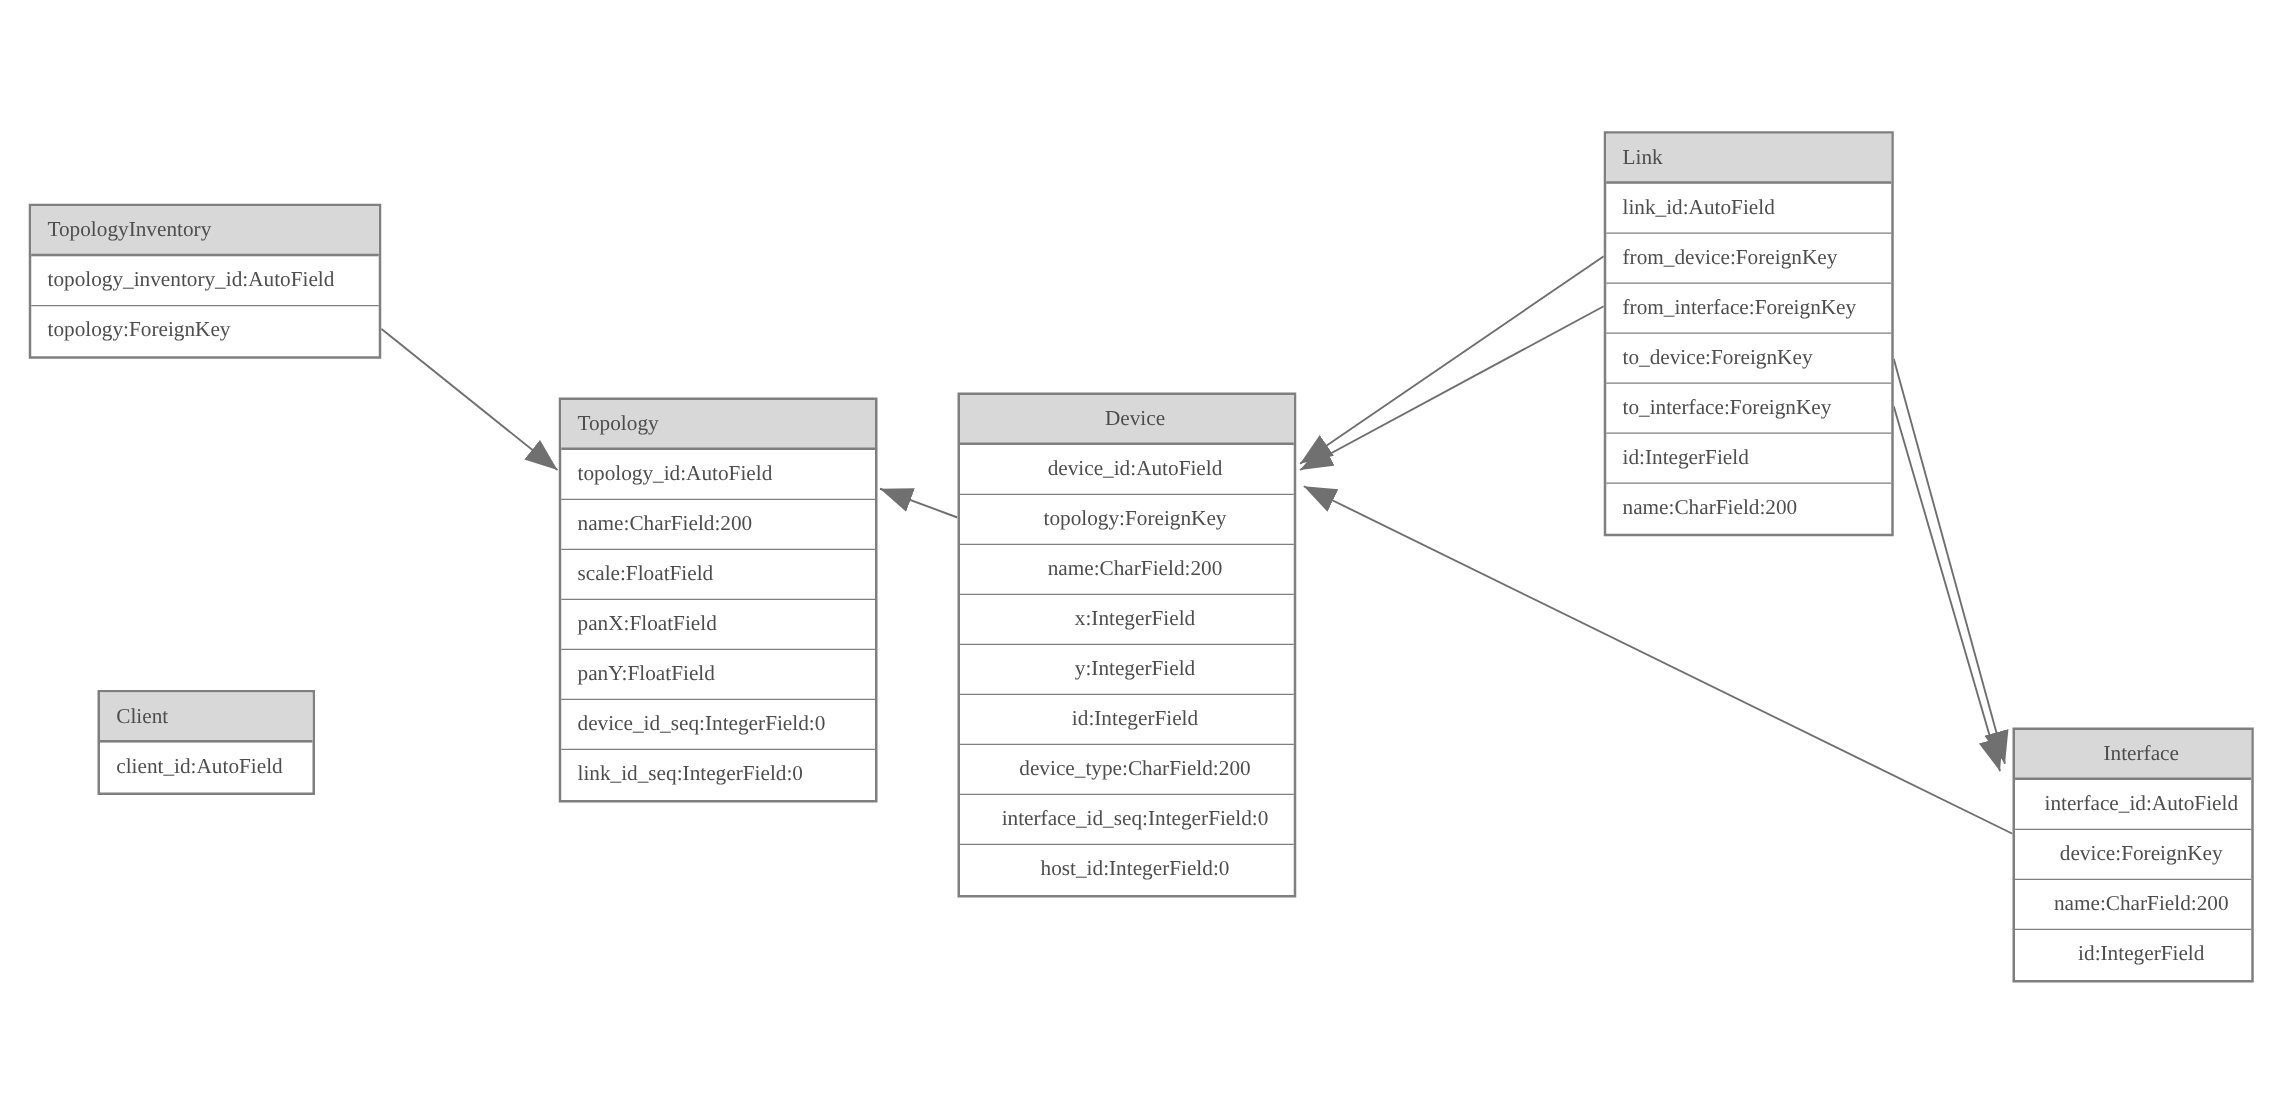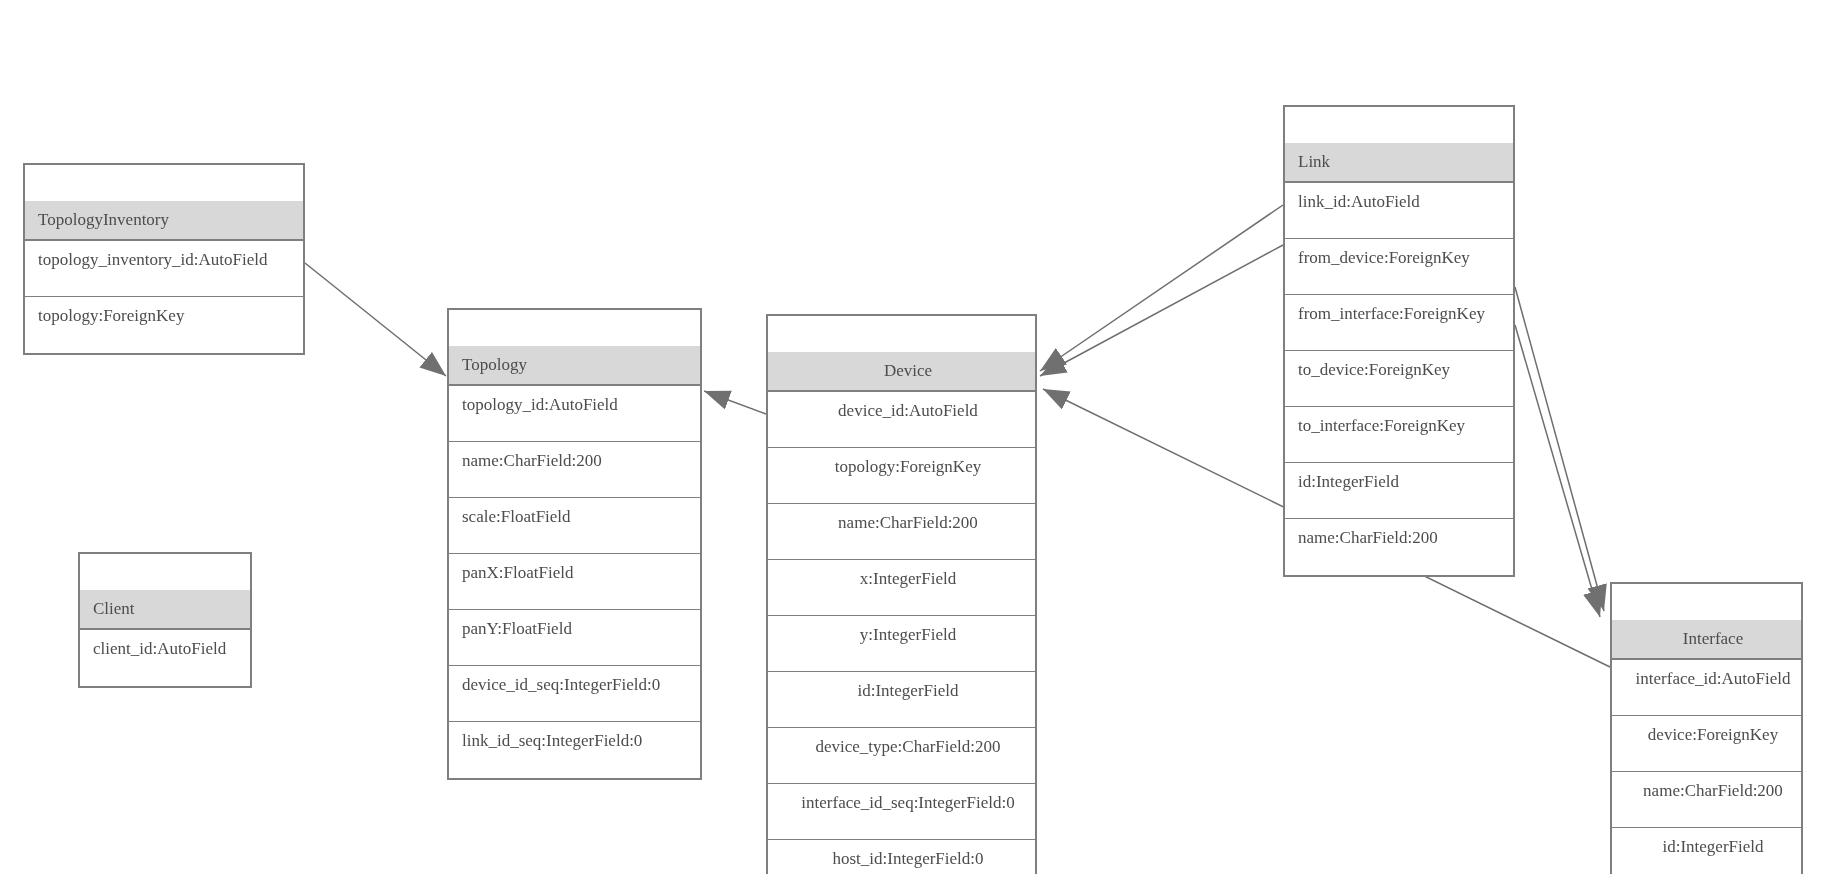--- a/index.html
+++ b/index.html
@@ -29,24 +29,23 @@
     font-size: 17px;
   }
   .thead {
     height: 40px;
     line-height: 38px;
     background: #d8d8d8;
     border-bottom: 2px solid #7f7f7f;
     padding-left: 13px;
     white-space: nowrap;
     overflow: hidden;
-    margin-top: 36px;
   }
   .trow {
-    height: 56px;
+    height: 40px;
     line-height: 38px;
     border-bottom: 1.5px solid #7f7f7f;
     padding-left: 13px;
     white-space: nowrap;
     overflow: hidden;
   }
   .trow:last-child { border-bottom: none; }
 </style>
 </head>
 <body>
@@ -76,21 +75,21 @@
   </svg>
 
   <div class="table" style="left:23px; top:163px; width:282px;">
     <div class="thead">TopologyInventory</div>
     <div>
         <div class="trow">topology_inventory_id:AutoField</div>
         <div class="trow">topology:ForeignKey</div>
       </div>
   </div>
 
-  <div class="table" style="left:447px; top:308px; width:255px;">
+  <div class="table" style="left:447px; top:318px; width:255px;">
     <div class="thead">Topology</div>
     <div>
         <div class="trow">topology_id:AutoField</div>
         <div class="trow">name:CharField:200</div>
         <div class="trow">scale:FloatField</div>
         <div class="trow">panX:FloatField</div>
         <div class="trow">panY:FloatField</div>
         <div class="trow">device_id_seq:IntegerField:0</div>
         <div class="trow">link_id_seq:IntegerField:0</div>
       </div>

